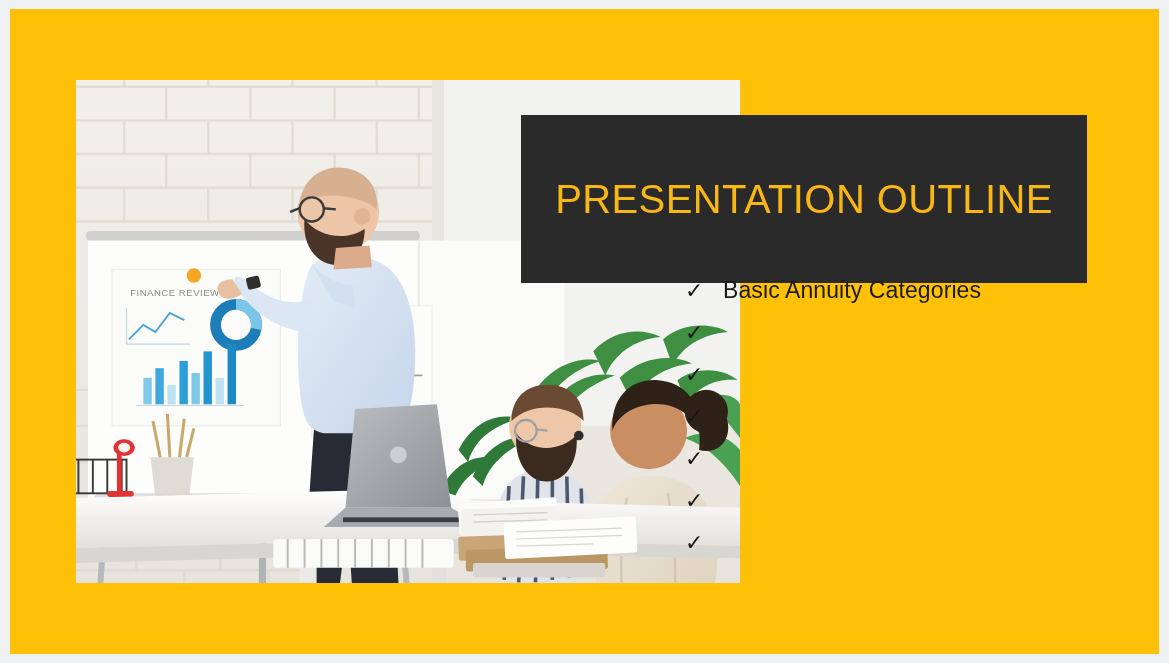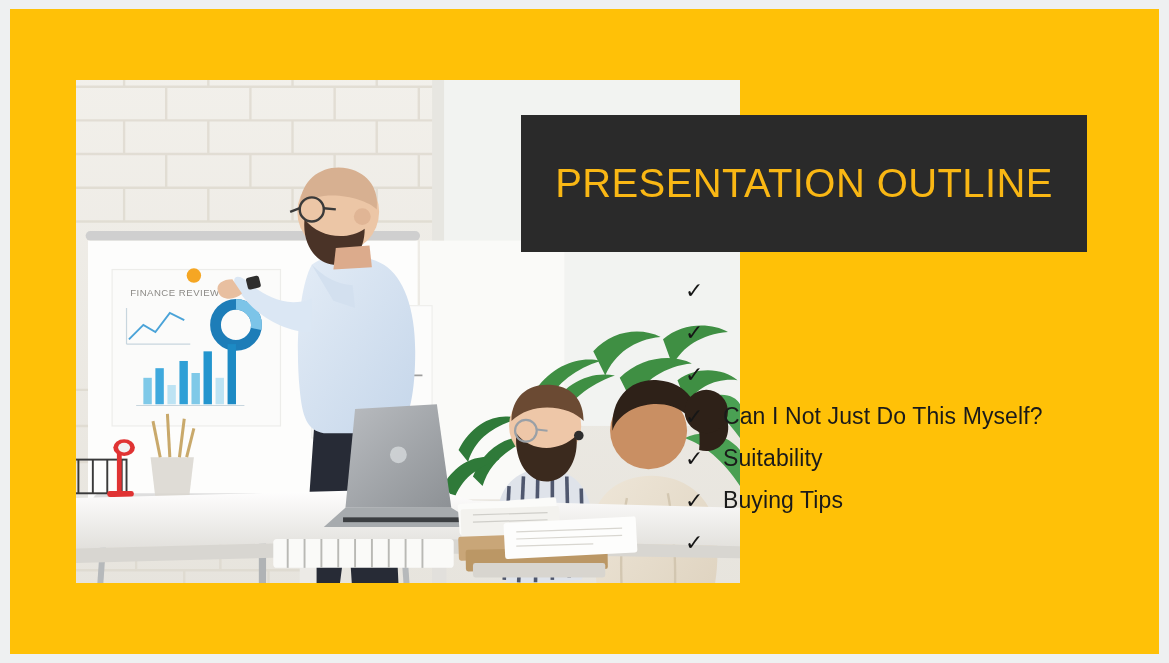--- a/index.html
+++ b/index.html
@@ -40,21 +40,21 @@
     background: #f97316;
   }
   .photo svg { display: block; width: 100%; height: 100%; }
 
   
   .title-box {
     position: absolute;
     left: 511px;
     top: 106px;
     width: 566px;
-    height: 137px;
+    height: 168px;
     background: #2a2a2a;
     display: flex;
     align-items: center;
     justify-content: center;
   }
   .title-text {
     color: #F9B714;
     font-size: 40px;
     font-weight: 400;
     letter-spacing: 0.4px;
@@ -446,38 +446,36 @@
       </svg>
     </div>
 
     <div class="title-box">
       <span class="title-text">PRESENTATION OUTLINE</span>
     </div>
 
     <div class="bullet-list">
       <div class="bullet-row">
         <span class="bullet-check">✓</span>
-      </div>
-      <div class="bullet-row">
-        <span class="bullet-check">✓</span>
-      </div>
-      <div class="bullet-row">
-        <span class="bullet-check">✓</span>
-      </div>
-      <div class="bullet-row">
-        <span class="bullet-check">✓</span>
-        <span class="bullet-label">Can I Not Just Do This Myself?</span>
-      </div>
-      <div class="bullet-row">
-        <span class="bullet-check">✓</span>
-        <span class="bullet-label">Suitability</span>
-      </div>
-      <div class="bullet-row">
-        <span class="bullet-check">✓</span>
-        <span class="bullet-label">Buying Tips</span>
+        <span class="bullet-label">Basic Annuity Categories</span>
+      </div>
+      <div class="bullet-row">
+        <span class="bullet-check">✓</span>
+      </div>
+      <div class="bullet-row">
+        <span class="bullet-check">✓</span>
+      </div>
+      <div class="bullet-row">
+        <span class="bullet-check">✓</span>
+      </div>
+      <div class="bullet-row">
+        <span class="bullet-check">✓</span>
+      </div>
+      <div class="bullet-row">
+        <span class="bullet-check">✓</span>
       </div>
       <div class="bullet-row">
         <span class="bullet-check">✓</span>
       </div>
     </div>
 
   </div>
 </div>
 
 </body></html>

